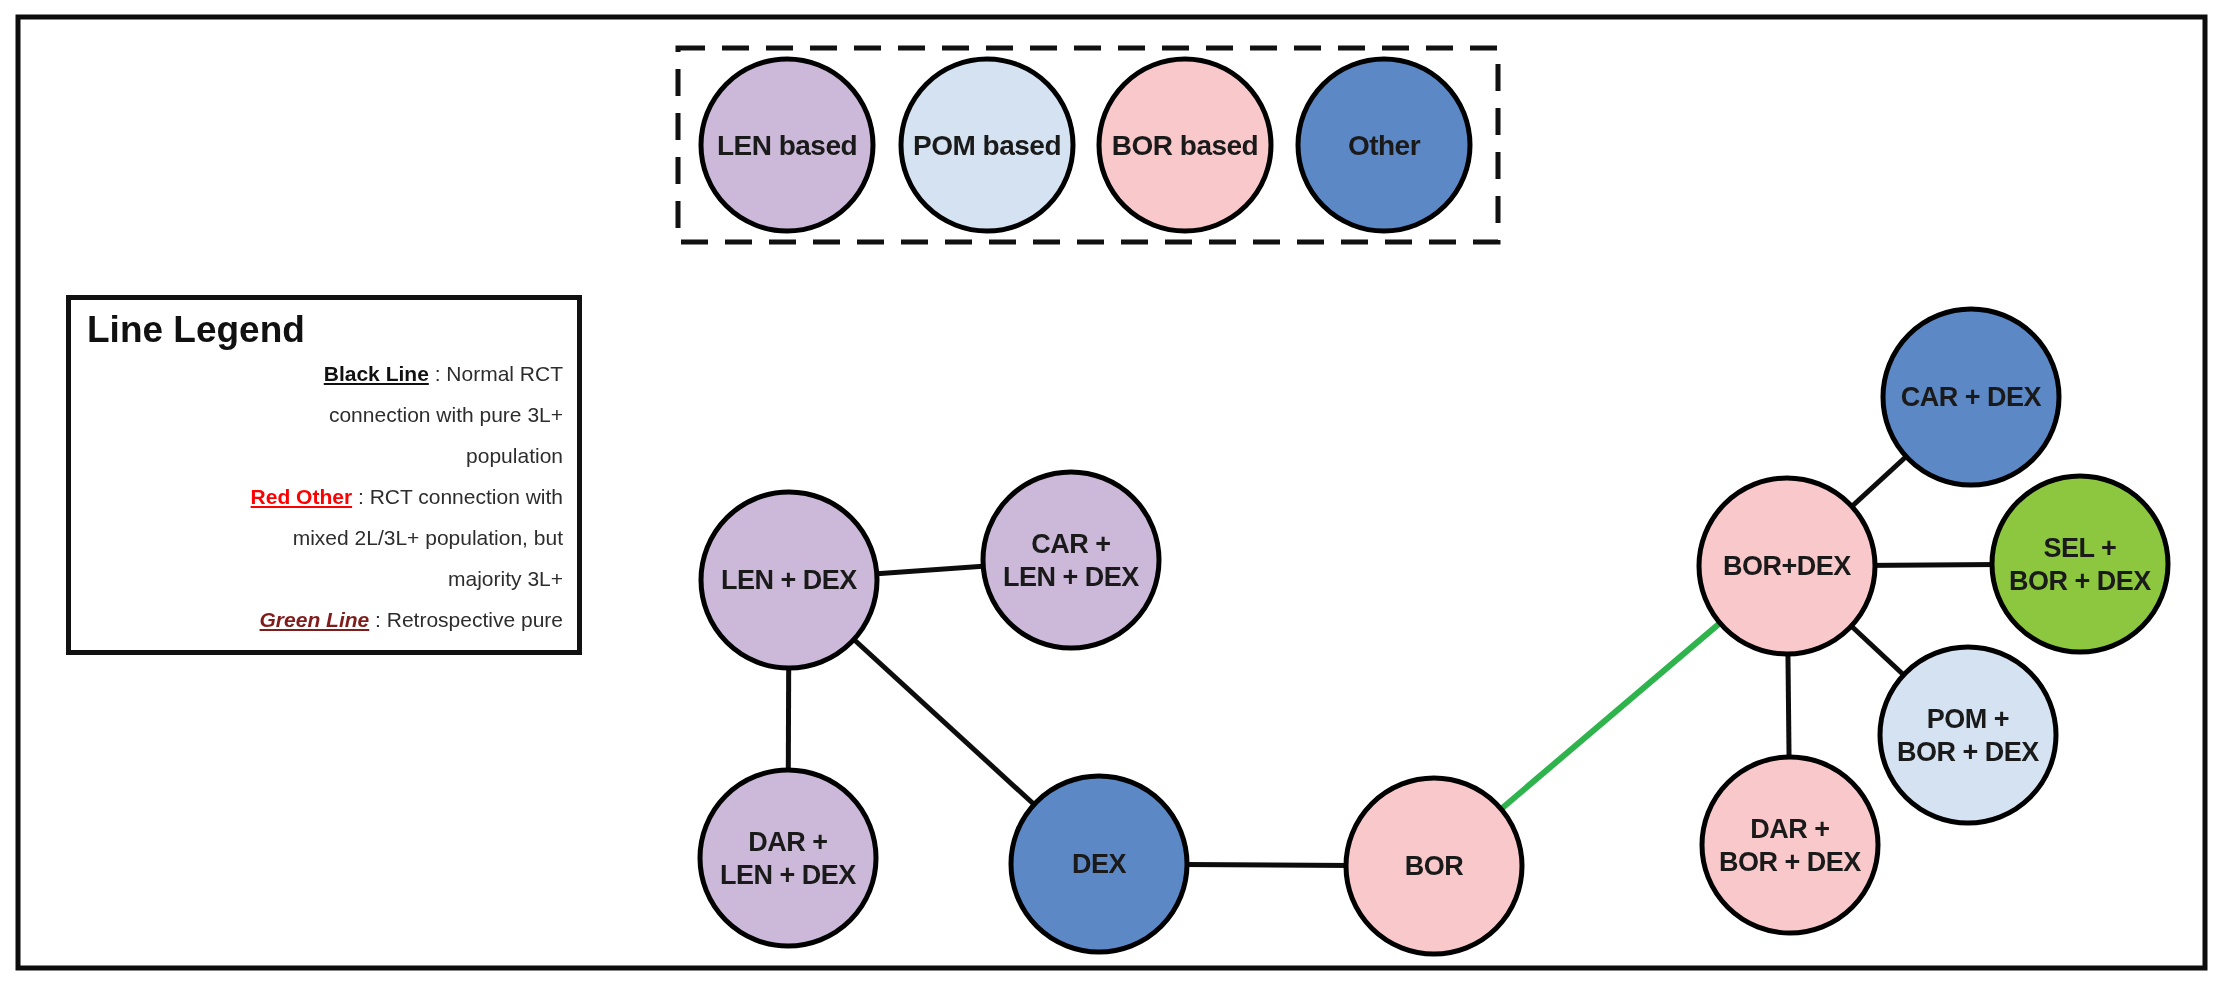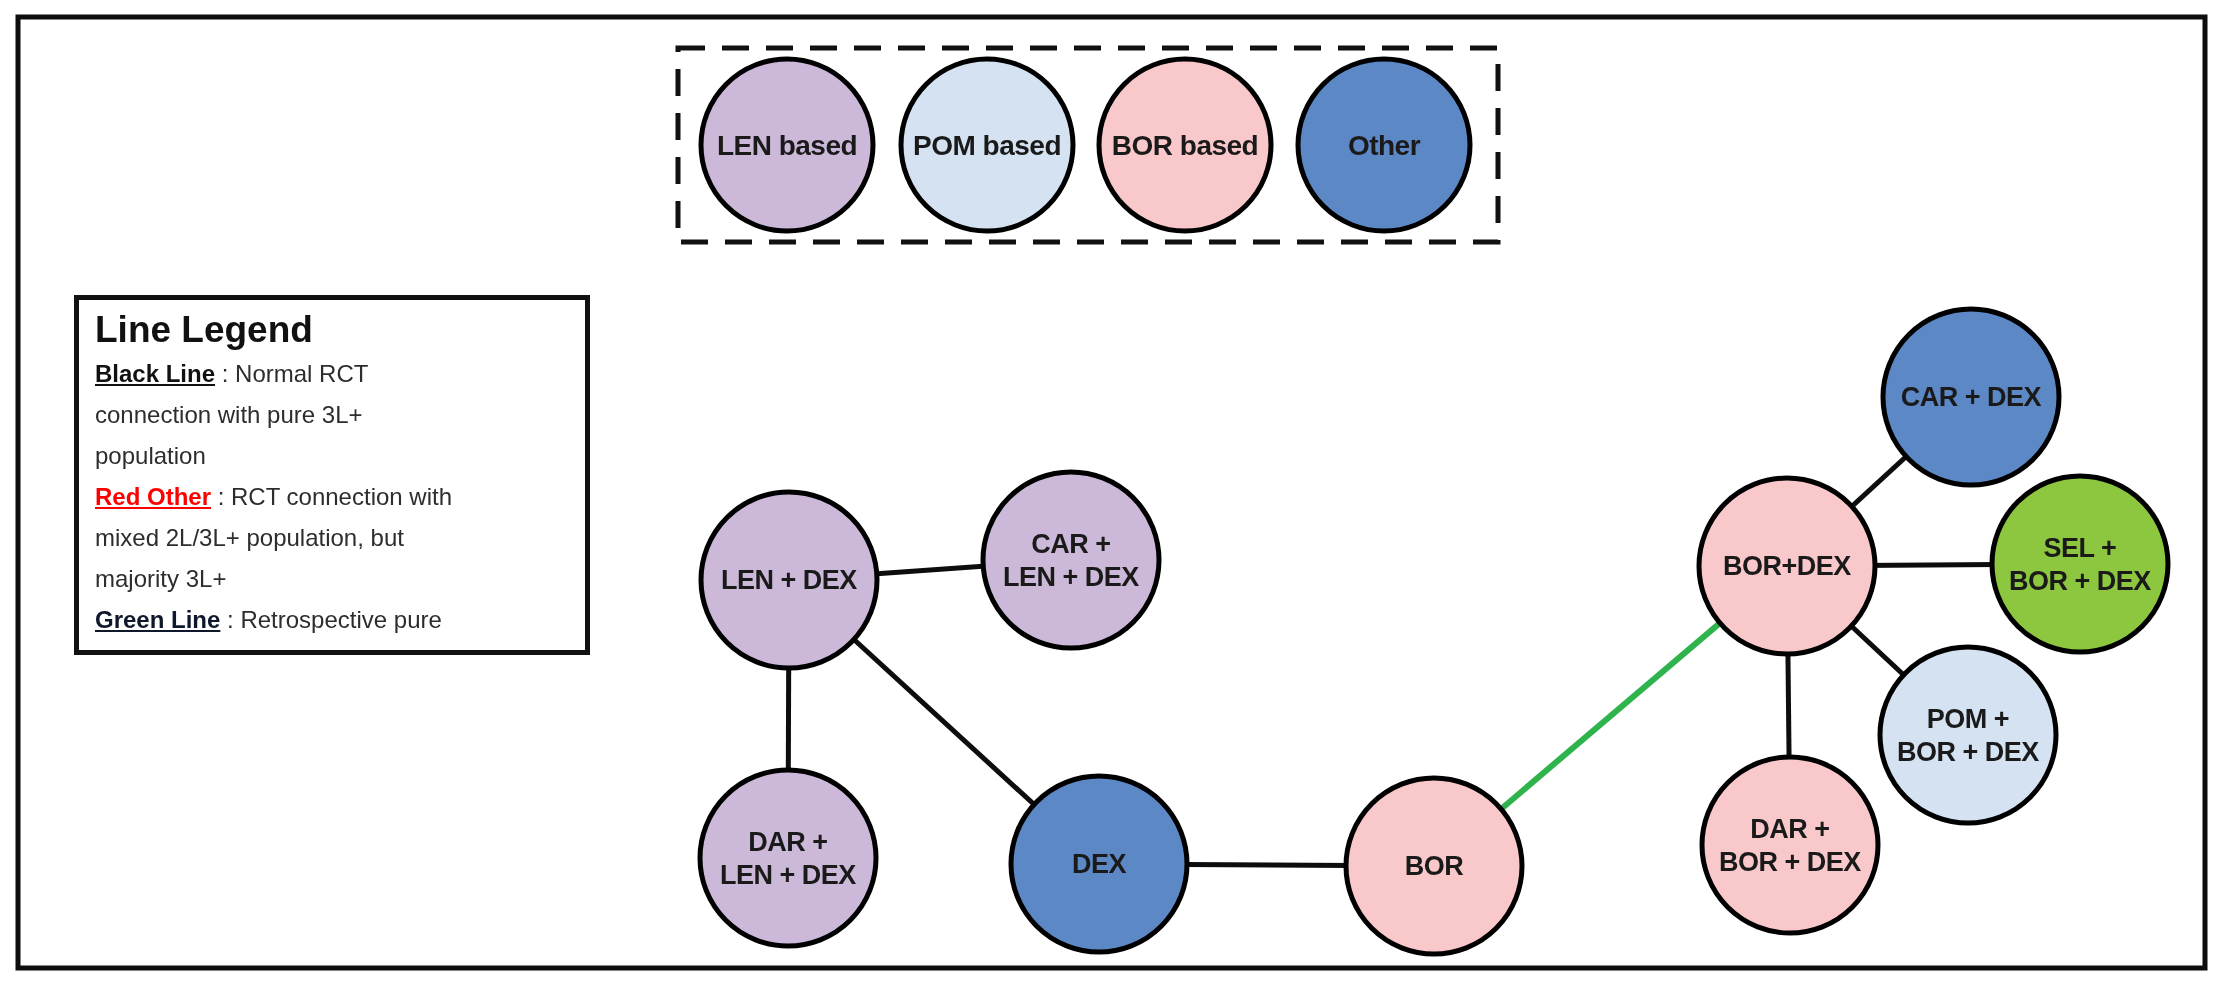--- a/index.html
+++ b/index.html
@@ -11,41 +11,42 @@
     overflow:hidden;
   }
   .canvas > svg{position:absolute;left:0;top:0;}
   svg text{
     font-family:"Liberation Sans","DejaVu Sans",sans-serif;
     letter-spacing:-0.5px;
     fill:#1a1a1a;
   }
   .line-legend{
     position:absolute;
-    left:74px;top:295px;
+    left:66px;top:295px;
     width:516px;height:360px;
     box-sizing:border-box;
     border:5px solid #111111;
     background:#ffffff;
     padding:6px 14px 0 16px;
     z-index:2;
   }
   .ll-title{
     font-size:37px;
     font-weight:bold;
     line-height:47px;
     color:#111111;
     margin:0;
   }
   .ll-entry{
     margin:0;
-    font-size:24px;
+    font-size:21px;
     line-height:41px;
     color:#2d2d2d;
     white-space:pre-line;
+    text-align:right;
   }
   .ll-term{
     font-weight:bold;
     text-decoration:underline;
   }
 </style>
 </head>
 <body>
 
 <div class="canvas">
@@ -93,16 +94,16 @@
     </svg>
 
   <div class="line-legend">
     <p class="ll-title">Line Legend</p>
     <p class="ll-entry"><span class="ll-term" style="color: rgb(17, 17, 17);">Black Line</span><span> : Normal RCT
 connection with pure 3L+
 population</span></p>
     <p class="ll-entry"><span class="ll-term" style="color: rgb(255, 0, 0);">Red Other</span><span> : RCT connection with
 mixed 2L/3L+ population, but
 majority 3L+</span></p>
-    <p class="ll-entry"><span class="ll-term" style="color: #0f172a;">Green Line</span><span> : Retrospective pure</span></p>
+    <p class="ll-entry"><span class="ll-term" style="color: #7f1d1d; font-style: italic;">Green Line</span><span> : Retrospective pure</span></p>
   </div>
 
 </div>
 
 </body></html>

